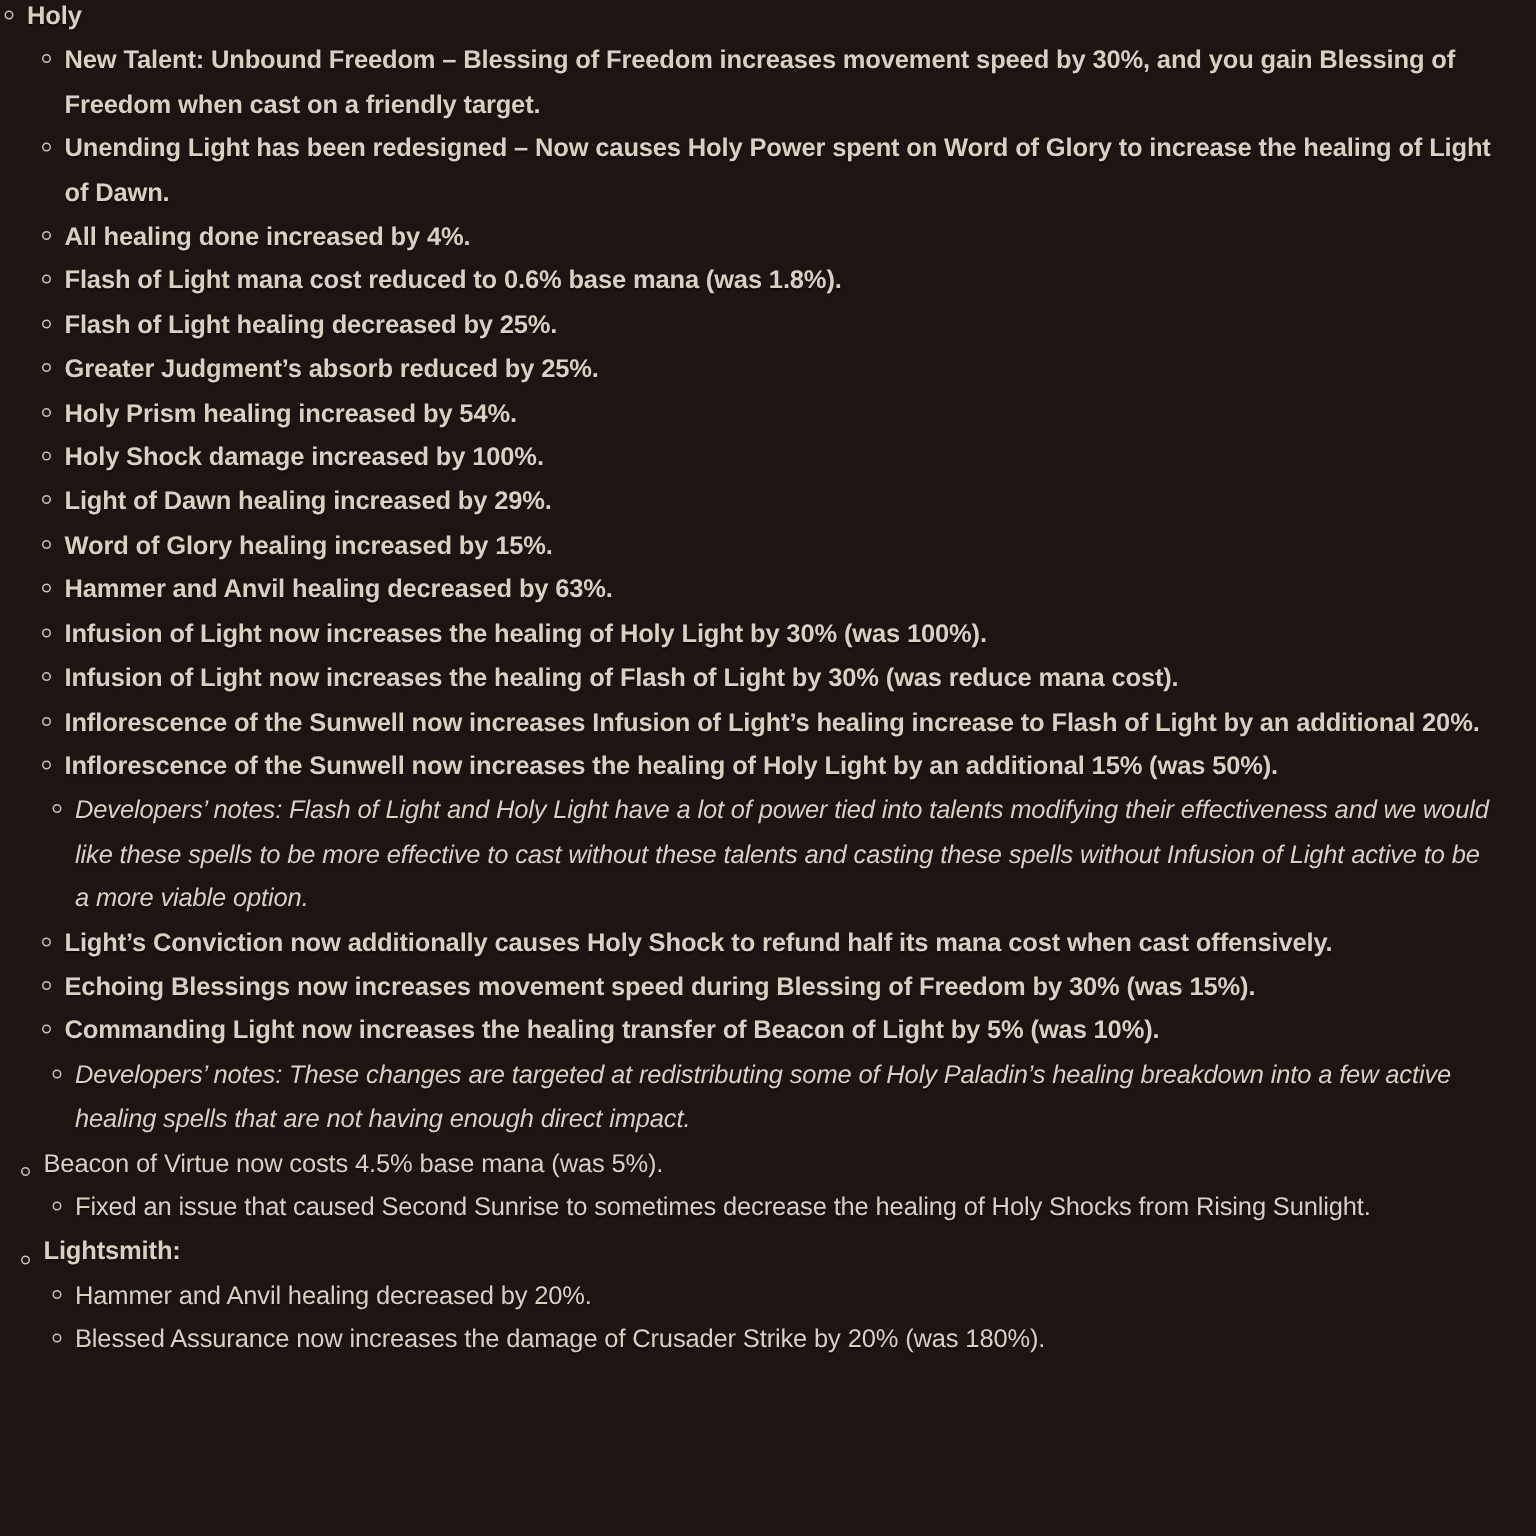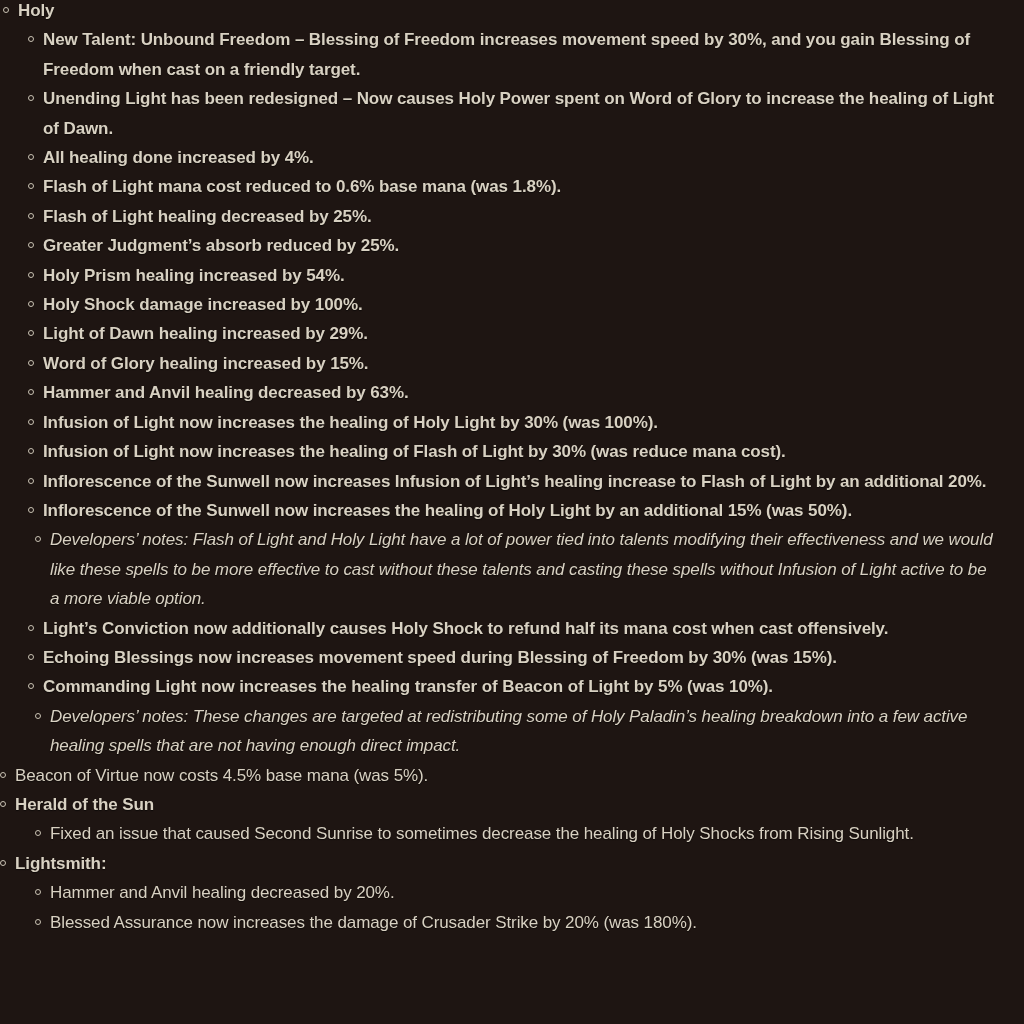--- a/index.html
+++ b/index.html
@@ -36,21 +36,21 @@
     border-radius: 50%;
     margin-top: 11px;
     margin-right: 9px;
     background: transparent;
   }
   .item .text {
     flex: 1 1 auto;
     min-width: 0;
   }
   .lvl0 { padding-left: 3px;  }
-  .lvl1 { padding-left: 0; }
+  .lvl1 { padding-left: 14px; align-items: center; }
   .lvl2 { padding-left: 28px; font-weight: bold; }
   .lvl3 { padding-left: 35px; }
   .bold .text   { font-weight: bold; }
   .italic .text { font-style: italic; }
 </style>
 </head>
 <body style="background: rgb(30, 21, 18);">
 
 <div class="notes" style="color: rgb(216, 209, 194);">
     <div class="item lvl0 bold">
@@ -134,24 +134,20 @@
     <span class="text">Commanding Light now increases the healing transfer of Beacon of Light by 5% (was 10%).</span>
   </div>
     <div class="item lvl3 italic">
     <span class="bullet"></span>
     <span class="text">Developers’ notes: These changes are targeted at redistributing some of Holy Paladin’s healing breakdown into a few active healing spells that are not having enough direct impact.</span>
   </div>
     <div class="item lvl1">
     <span class="bullet"></span>
     <span class="text">Beacon of Virtue now costs 4.5% base mana (was 5%).</span>
   </div>
-    <div class="item lvl1 bold">
-    <span class="bullet"></span>
-    <span class="text">Herald of the Sun</span>
-  </div>
     <div class="item lvl3">
     <span class="bullet"></span>
     <span class="text">Fixed an issue that caused Second Sunrise to sometimes decrease the healing of Holy Shocks from Rising Sunlight.</span>
   </div>
     <div class="item lvl1 bold">
     <span class="bullet"></span>
     <span class="text">Lightsmith:</span>
   </div>
     <div class="item lvl3">
     <span class="bullet"></span>

